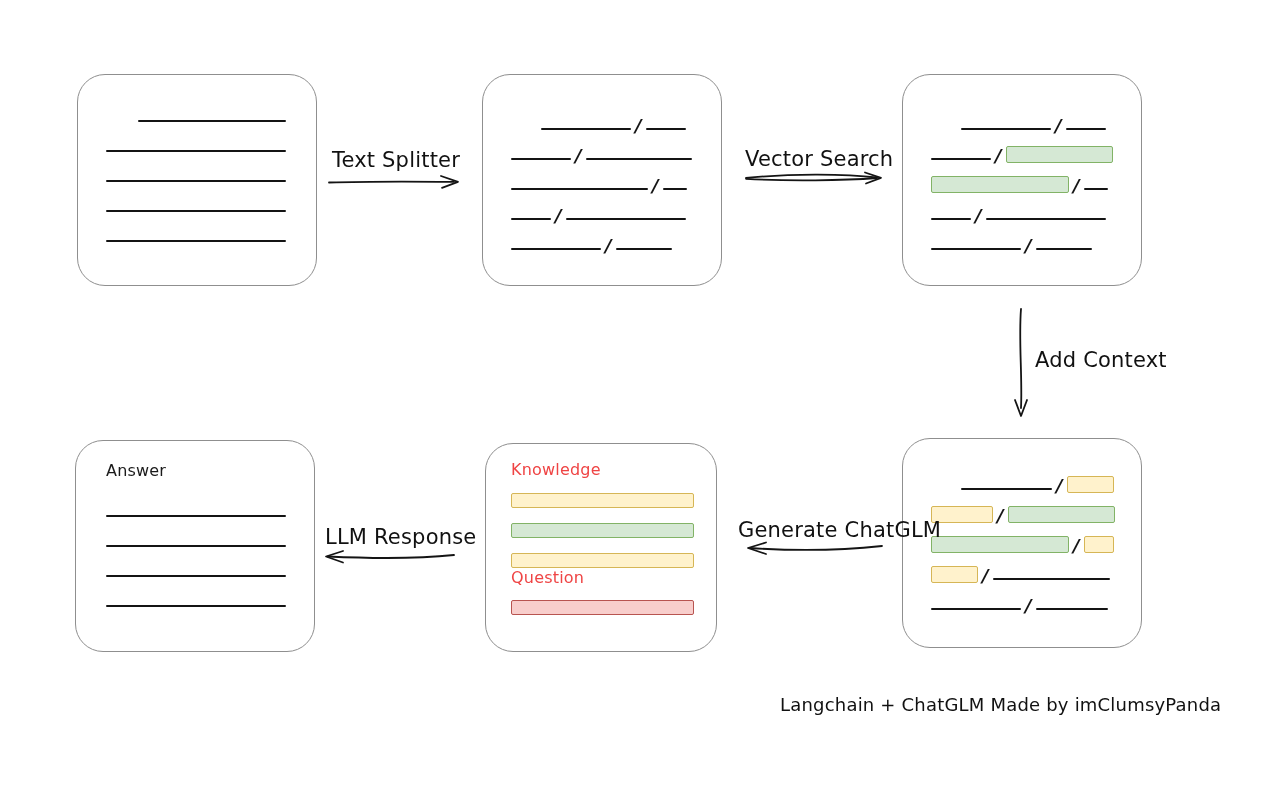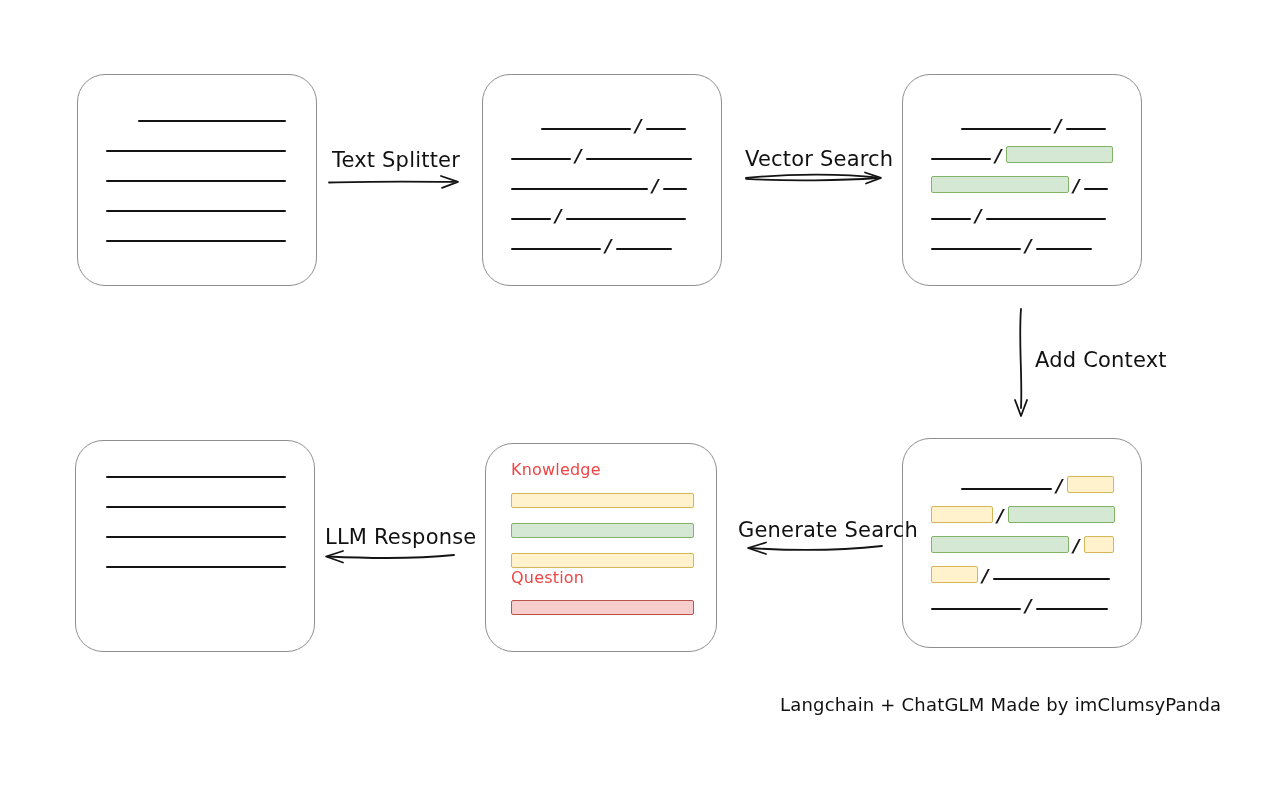--- a/index.html
+++ b/index.html
@@ -171,20 +171,21 @@
           <div class="prompt-bar" style="width: 183px; background: rgb(255, 242, 204); border-color: rgb(214, 182, 86);"></div>
         </div>
       <div class="prompt-title" id="question-title">Question</div>
       <div class="bars" id="question-bars">
           <div class="prompt-bar" style="width: 183px; background: rgb(248, 206, 204); border-color: rgb(184, 84, 80);"></div>
         </div>
     </div>
   </div>
 
   <div class="node" style="left:75px; top:440px; width:240px; height:212px;">
+    <div class="answer-title">Answer</div>
     <div class="seg-rows" style="margin-top:14px;">
         <div class="seg-row" style="padding-left: 30px;">
           <div class="seg-line" style="width: 180px;"></div>
         </div>
         <div class="seg-row" style="padding-left: 30px;">
           <div class="seg-line" style="width: 180px;"></div>
         </div>
         <div class="seg-row" style="padding-left: 30px;">
           <div class="seg-line" style="width: 180px;"></div>
         </div>
@@ -206,21 +207,21 @@
     <path d="M2,10.8 C45,13.5 100,12.5 133,10"></path>
     <path d="M121,4.5 L137,9.8 L122,15.5"></path>
   </svg>
 
   <div class="arrow-label" style="left:1035px; top:348px; text-align:left;">Add Context</div>
   <svg class="arrow" style="left:1010px; top:306px;" width="22" height="116" viewBox="0 0 22 116">
     <path d="M11,3 C8.5,35 12.5,70 11,102"></path>
     <path d="M5,94 L11,110 L17,94"></path>
   </svg>
 
-  <div class="arrow-label" style="left:738px; top:518px; width:148px;">Generate Search</div>
+  <div class="arrow-label" style="left:738px; top:518px; width:148px;">Generate ChatGLM</div>
   <svg class="arrow" style="left:736px; top:538px;" width="150" height="20" viewBox="0 0 150 20">
     <path d="M146,8 C100,13 58,13 14,10"></path>
     <path d="M30,4.5 L12,10 L30,16"></path>
   </svg>
 
   <div class="arrow-label" style="left:325px; top:525px; width:130px;">LLM Response</div>
   <svg class="arrow" style="left:316px; top:546px;" width="142" height="20" viewBox="0 0 142 20">
     <path d="M138,9 C95,13.5 55,12.5 12,10.5"></path>
     <path d="M27,5 L10,10.5 L27,16.5"></path>
   </svg>

